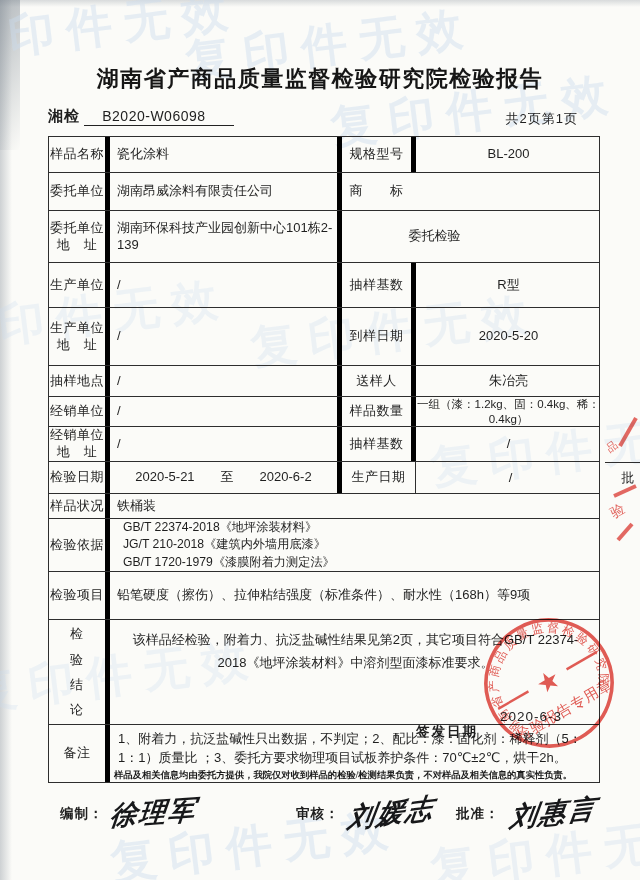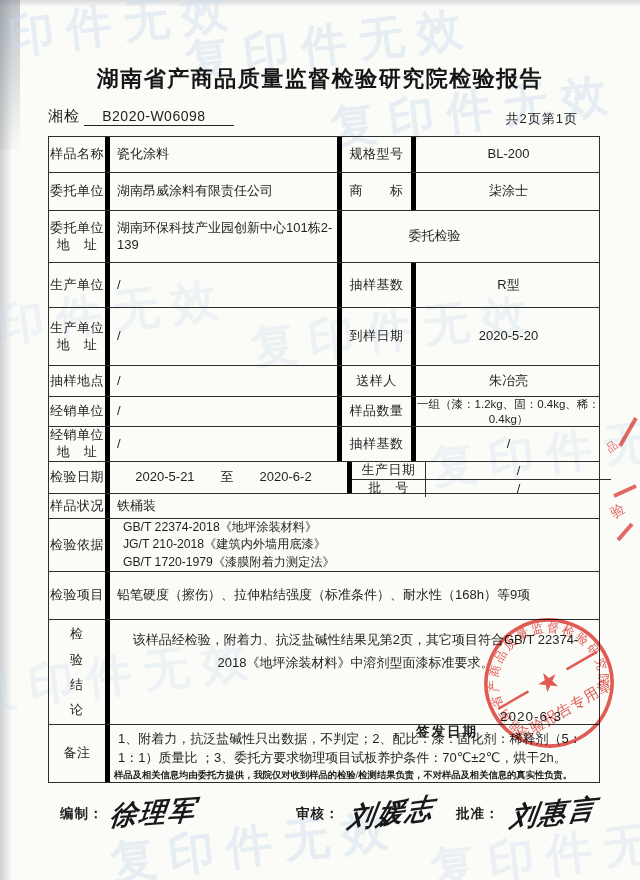--- a/index.html
+++ b/index.html
@@ -22,21 +22,21 @@
 
   
   .wm { position:absolute; white-space:nowrap;
     font-weight:bold; font-size:46px; letter-spacing:12px;
     color:#cbdcee; opacity:.42; transform:rotate(-7deg); pointer-events:none; }
 
   
   .title { position:absolute; top:64px; left:0; width:640px; text-align:center;
     font-size:22px; font-weight:bold; letter-spacing:1.5px; color:#161616; }
   .subheader { position:absolute; top:107px; left:48px; width:552px; height:22px; font-size:14px; }
-  .report-no-prefix { font-weight:normal; font-size:15px; letter-spacing:1px; }
+  .report-no-prefix { font-weight:bold; font-size:15px; letter-spacing:1px; }
   .report-no { display:inline-block; min-width:150px; padding:0 16px 1px 6px;
     border-bottom:1.5px solid #222; font-size:14px; letter-spacing:.5px;text-align:center; }
   .page-info { position:absolute; right:22px; top:3px; font-size:13px; letter-spacing:1px; }
 
   
   .doc-table { position:absolute; left:48px; top:136px; width:552px;
     border:1.5px solid #2e2e2e; background:transparent; }
   .row { display:flex; }
   .row + .row { border-top:1px solid #2e2e2e; }
   .cell { display:flex; align-items:center; justify-content:center;
@@ -46,21 +46,21 @@
   .c2 { width:232px; flex:none; }
   .c3 { width:74px; flex:none; }
   .c4 { width:190px; flex:none; }
   .cspan { width:496px; flex:none; }
   .lab { white-space:pre-line; letter-spacing:.5px; }
   .val-left { justify-content:flex-start; text-align:left; padding:2px 4px 2px 7px; }
   .small { font-size:11.5px; line-height:1.3; }
   .h35{height:35px} .h38{height:38px} .h52{height:52px} .h45{height:45px}
   .h58{height:58px} .h31{height:31px} .h30{height:30px} .h32{height:32px}
   .h25{height:25px} .h53{height:53px} .h48{height:48px} .h105{height:105px}
-  .stack { width:264px; display:flex; flex-direction:column;margin-left:10px; }
+  .stack { width:264px; display:flex; flex-direction:row; }
   .stack-row { flex:1; display:flex; }
   .stack-row + .stack-row { border-top:1px solid #2e2e2e; }
   .stack-row .c3 { border-right:1px solid #2e2e2e; }
   .stack-row .c4b { width:189px; display:flex; align-items:center; justify-content:center; font-size:13px; }
   .date-cell { gap:26px; }
   .basis-lines { font-size:12.2px; line-height:1.42; text-align:left; width:100%;
     padding:3px 6px; white-space:pre-line; }
   .concl-label { line-height:1.95; letter-spacing:1px; }
   .concl-cell { position:relative; align-items:flex-start; }
   .concl-text { padding:9px 10px 0 10px; text-align:center; font-size:13px; line-height:1.75; }
@@ -115,21 +115,20 @@
     <div class="cell c1 lab">样品名称</div>
     <div class="cell c2 val-left">瓷化涂料</div>
     <div class="cell c3 lab">规格型号</div>
     <div class="cell c4">BL-200</div>
   </div>
 
   <div class="row h38">
     <div class="cell c1 lab">委托单位</div>
     <div class="cell c2 val-left">湖南昂威涂料有限责任公司</div>
     <div class="cell c3 lab">商　　标</div>
-    <div class="cell c4">柒涂士</div>
   </div>
 
   <div class="row h52">
     <div class="cell c1 lab">委托单位
 地　址</div>
     <div class="cell c2 val-left">湖南环保科技产业园创新中心101栋2-139</div>
     <div class="cell c4">委托检验</div>
   </div>
 
   <div class="row h45">

